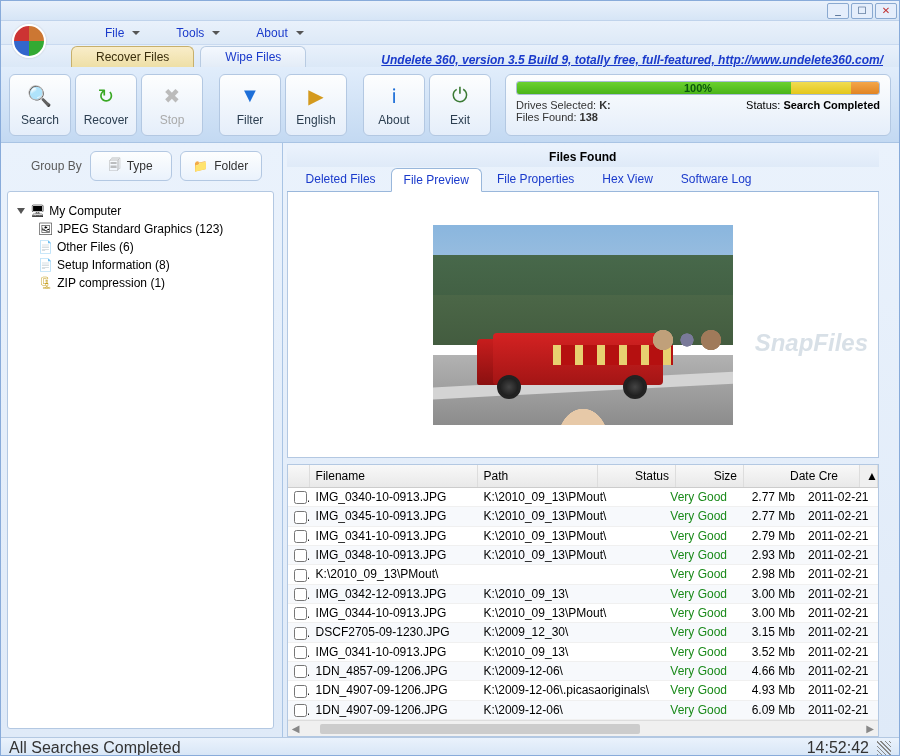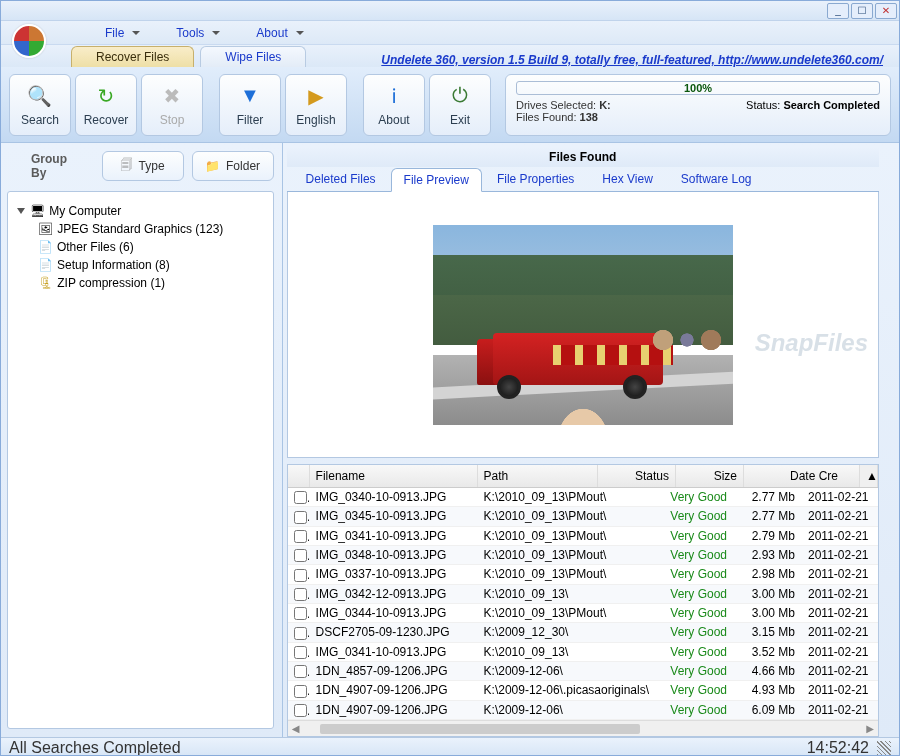--- a/index.html
+++ b/index.html
@@ -18,34 +18,34 @@
 .subtab { padding: 3px 24px; background: linear-gradient(#f9edc9,#eedfa6); border: 1px solid #c7b06c; border-bottom: none; border-radius: 6px 6px 0 0; margin-right: 6px; color: #3a2e0d; cursor: pointer; font-size: 12px; text-align: center;}
 .subtab.alt { background: linear-gradient(#f4f8fe,#e3ecf7); border-color:#b8cbe2; color:#1a3acb;}
 .version-link { margin-left: auto; margin-right: 16px; color: #1a3acb; font-style: italic; font-weight: bold; text-decoration: underline; font-size: 12px;}
 
 .toolbar { height: 76px; background: linear-gradient(#e1edfb,#c3d9f2); display: flex; align-items: center; padding: 6px 8px; border-bottom: 1px solid #a9c4e4; gap: 4px;}
 .tbtn { width: 62px; height: 62px; background: linear-gradient(#fdfefe,#e5eefa); border: 1px solid #b3c8e2; border-radius: 6px; display: flex; flex-direction: column; align-items: center; justify-content: center; gap: 4px; cursor: pointer; color: #2c3e50; font-size: 12px;}
 .tbtn.disabled { color: #aaa; }
 .tbtn .ico { width: 26px; height: 26px; display: flex; align-items: center; justify-content: center; font-size: 20px;}
 .sep { width: 8px; }
 .status-panel { margin-left: auto; flex: 1; height: 62px; background: linear-gradient(#fdfefe,#e5eefa); border: 1px solid #b3c8e2; border-radius: 6px; padding: 6px 10px; margin-left: 10px;}
-.progress-bar { height: 14px; width: 100%; display: flex; border: 1px solid #aabdd6; border-radius: 3px; overflow: hidden; position: relative; margin-bottom: 4px; align-items: center;}
+.progress-bar { height: 14px; width: 100%; display: flex; border: 1px solid #aabdd6; border-radius: 3px; overflow: hidden; position: relative; margin-bottom: 4px;}
 .pb-green { flex: 1; background: linear-gradient(#6ad12f,#4ab419);}
 .pb-yellow { width: 60px; background: linear-gradient(#f1dc52,#e4c71b);}
 .pb-orange { width: 28px; background: linear-gradient(#f3a64a,#e18423);}
 .pb-label { position: absolute; left: 0; right: 0; text-align: center; font-size: 11px; font-weight: bold; color: #0b570d;}
 .status-row { display: flex; justify-content: space-between; font-size: 11px; margin-top: 0px; gap: 28px;}
 .status-left { color: #333;}
 .status-right { font-weight: bold;}
 .bold { font-weight: bold; }
 
 .main { display: flex; height: 594px; }
 .sidebar { width: 320px; border-right: 1px solid #a9c4e4; background: linear-gradient(#eaf2fc,#dfeaf8); padding: 8px 8px 8px 6px; display: flex; flex-direction: column;}
 .group-row { display: flex; align-items: center; gap: 8px; margin-bottom: 10px; padding-left: 24px;}
-.group-label { font-weight: bold; color: #5a5a5a; margin-right: 8px;}
+.group-label { font-weight: normal; color: #5a5a5a; margin-right: 0;}
 .gbtn { width: 82px; height: 30px; background: linear-gradient(#fdfefe,#eaf2fc); border: 1px solid #b3c8e2; border-radius: 6px; display: flex; align-items: center; justify-content: center; gap: 6px; cursor: pointer; color: #333;}
 .tree { background: #fff; flex: 1; border: 1px solid #b3c8e2; border-radius: 3px; padding: 10px; overflow: auto;}
 .tree-node { display: flex; align-items: center; gap: 4px; padding: 2px 0; cursor: pointer;}
 .tree-toggle { width:0; height:0; border-top:4px solid transparent; border-bottom:4px solid transparent; border-left:6px solid #555; margin-right: 2px;}
 .tree-toggle.open { transform: rotate(90deg);}
 .tree-child { margin-left: 20px;}
 
 .content { flex: 1; background: linear-gradient(#eaf2fc,#dfeaf8); padding: 4px 20px 0 4px; display: flex; flex-direction: column;}
 .files-found-title { text-align: center; font-weight: bold; padding: 3px; background: linear-gradient(#eaf2fc,#dfeaf8);}
 .tab-row { display: flex; gap: 2px; border-bottom: 1px solid #99b7db; padding-left: 6px;}
@@ -108,21 +108,21 @@
 <div class="menubar">
   <div class="logo"></div>
   <div class="menu-item"><span>File</span><span class="arrow"></span></div>
   <div class="menu-item"><span>Tools</span><span class="arrow"></span></div>
   <div class="menu-item"><span>About</span><span class="arrow"></span></div>
 </div>
 
 <div class="subtab-row">
   <div class="subtab">Recover Files</div>
   <div class="subtab alt">Wipe Files</div>
-  <a class="version-link">Undelete 360, version 1.5 Build 9, totally free, full-featured, http://www.undelete360.com/</a>
+  <a class="version-link">Undelete 360, version 3.5 Build 9, totally free, full-featured, http://www.undelete360.com/</a>
 </div>
 
 <div class="toolbar">
   <div class="tbtn">
     <span class="ico" style="color:#1e6fd8;">🔍</span>
     <span>Search</span>
   </div>
   <div class="tbtn">
     <span class="ico" style="color:#3aa824;">↻</span>
     <span>Recover</span>
@@ -274,21 +274,20 @@
           <div class="grow">
             <div class="gc gc-check"><input type="checkbox" style=""></div>
             <div class="gc gc-fn">IMG_0348-10-0913.JPG</div>
             <div class="gc gc-path">K:\2010_09_13\PMout\</div>
             <div class="gc gc-status">Very Good</div>
             <div class="gc gc-size">2.93 Mb</div>
             <div class="gc gc-date">2011-02-21</div>
           </div>
           <div class="grow">
             <div class="gc gc-check"><input type="checkbox" style=""></div>
-            <div class="gc gc-fn">IMG_0337-10-0913.JPG</div>
             <div class="gc gc-path">K:\2010_09_13\PMout\</div>
             <div class="gc gc-status">Very Good</div>
             <div class="gc gc-size">2.98 Mb</div>
             <div class="gc gc-date">2011-02-21</div>
           </div>
           <div class="grow">
             <div class="gc gc-check"><input type="checkbox" style=""></div>
             <div class="gc gc-fn">IMG_0342-12-0913.JPG</div>
             <div class="gc gc-path">K:\2010_09_13\</div>
             <div class="gc gc-status">Very Good</div>

